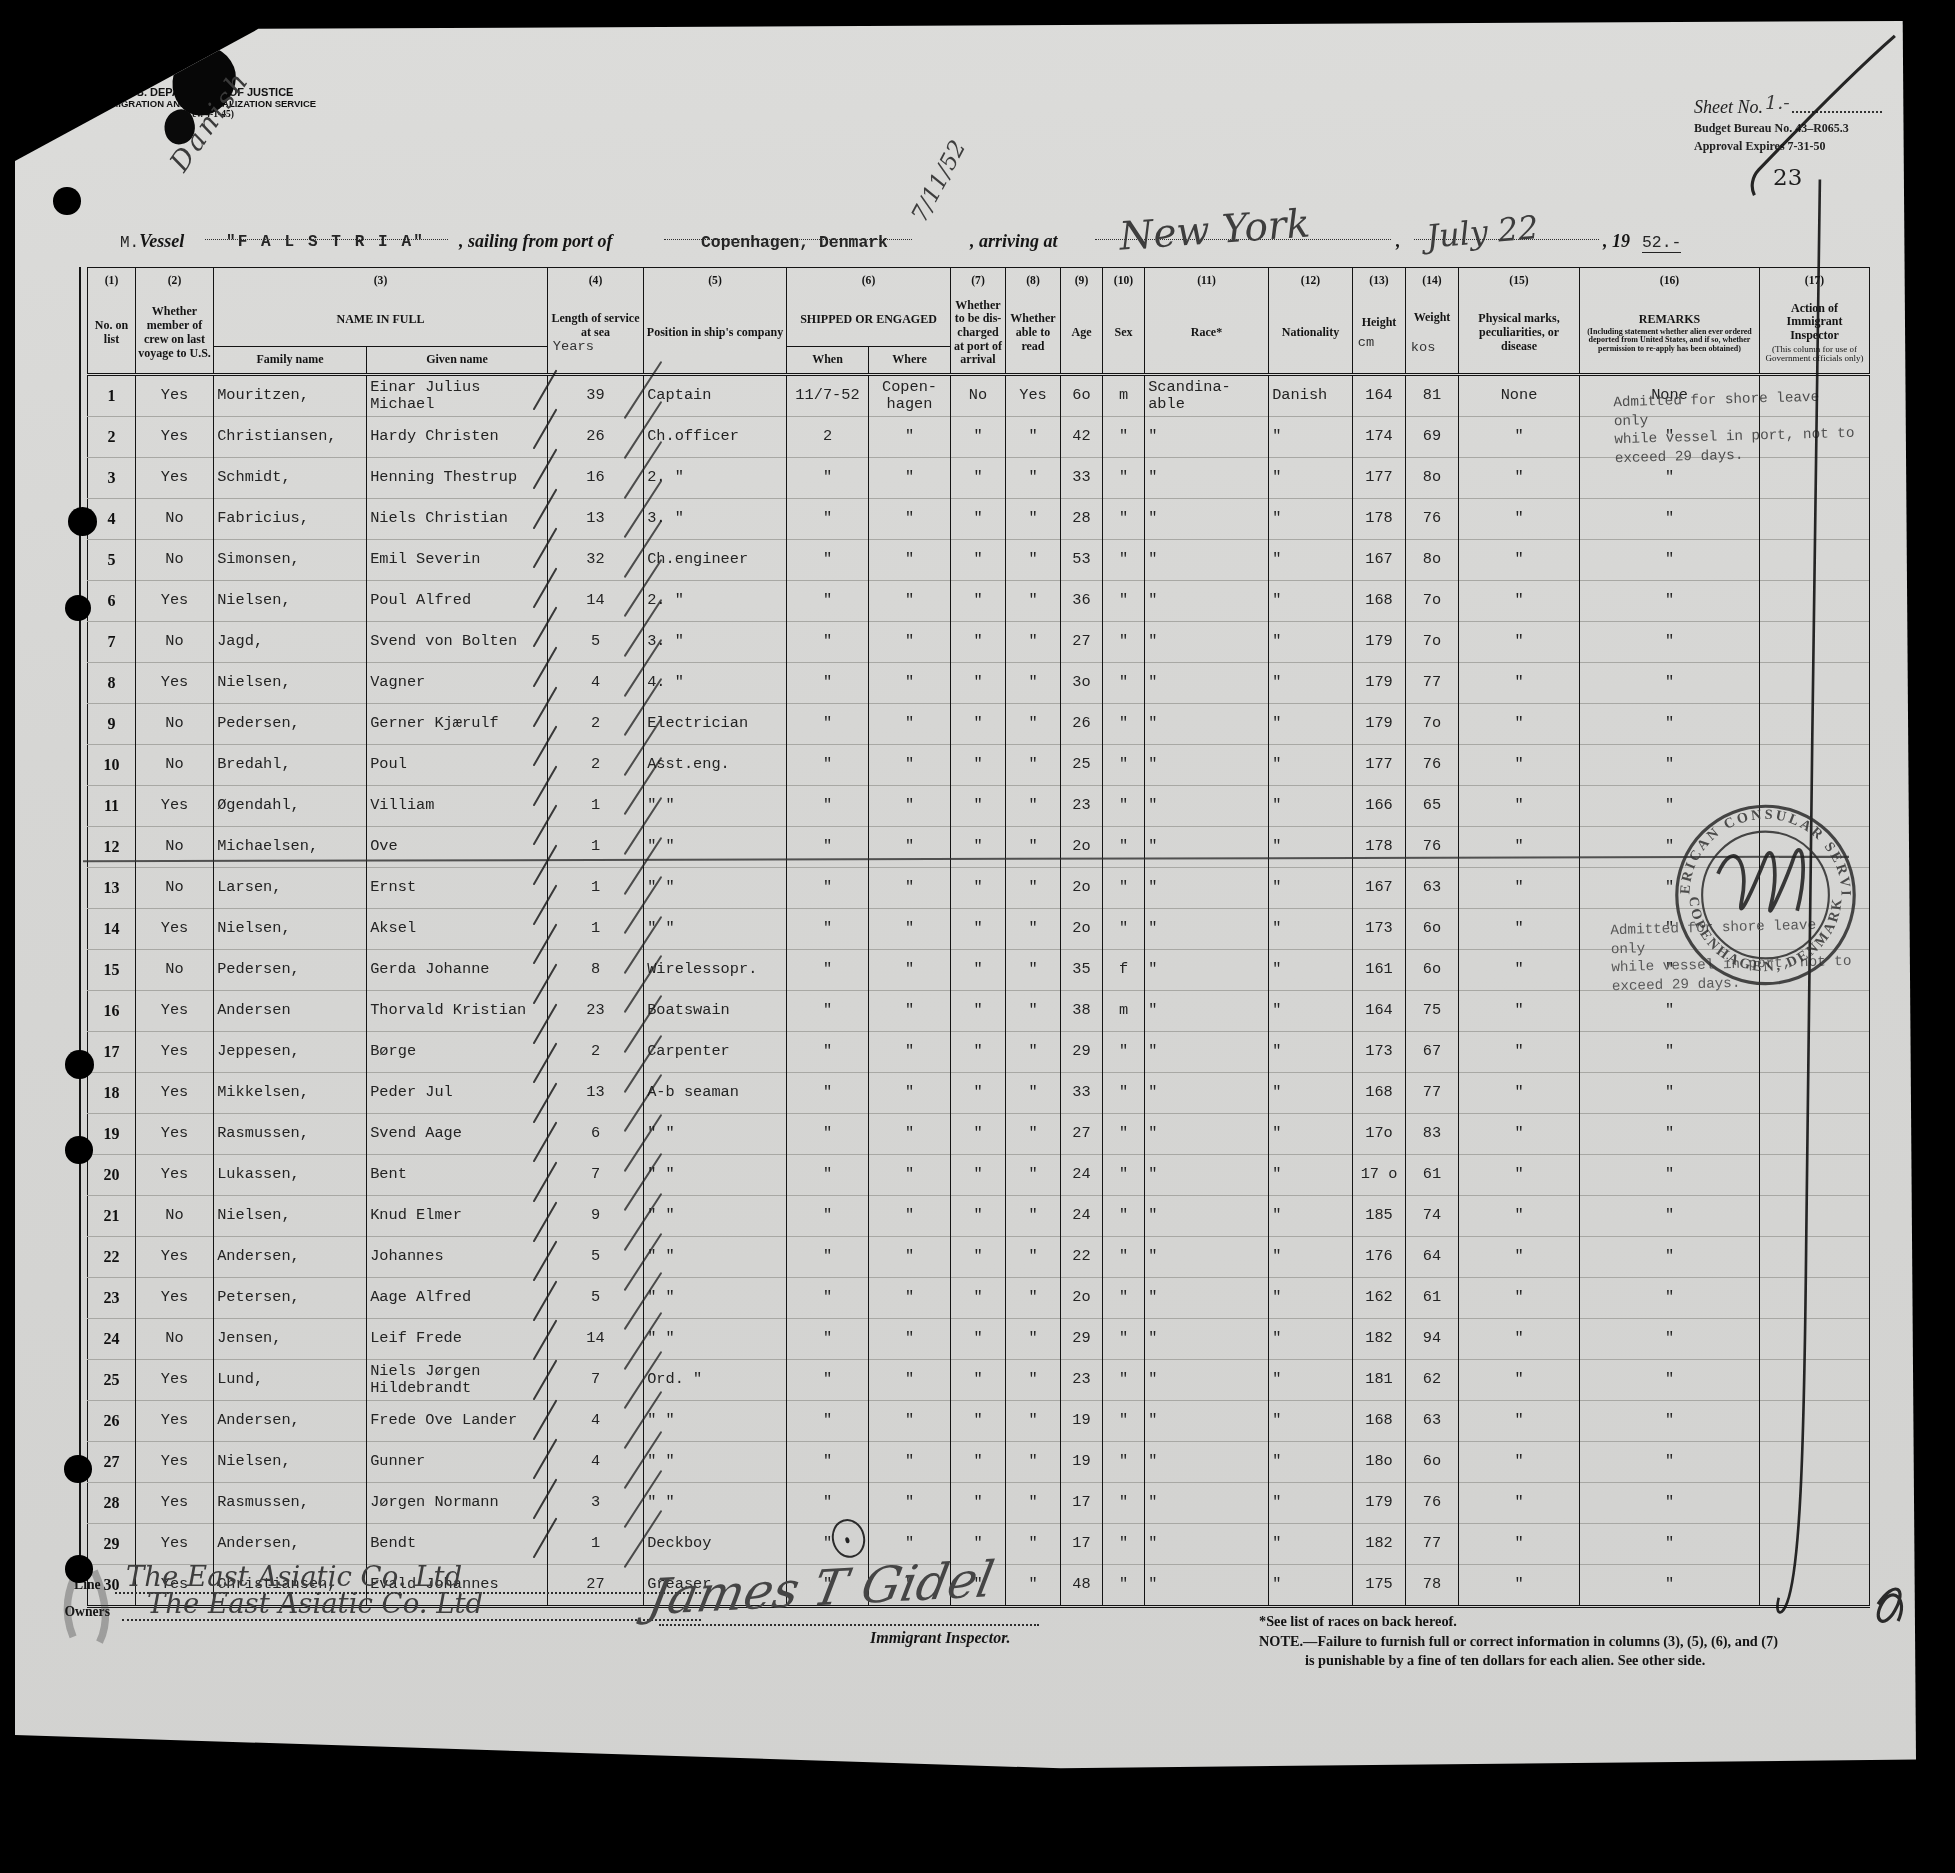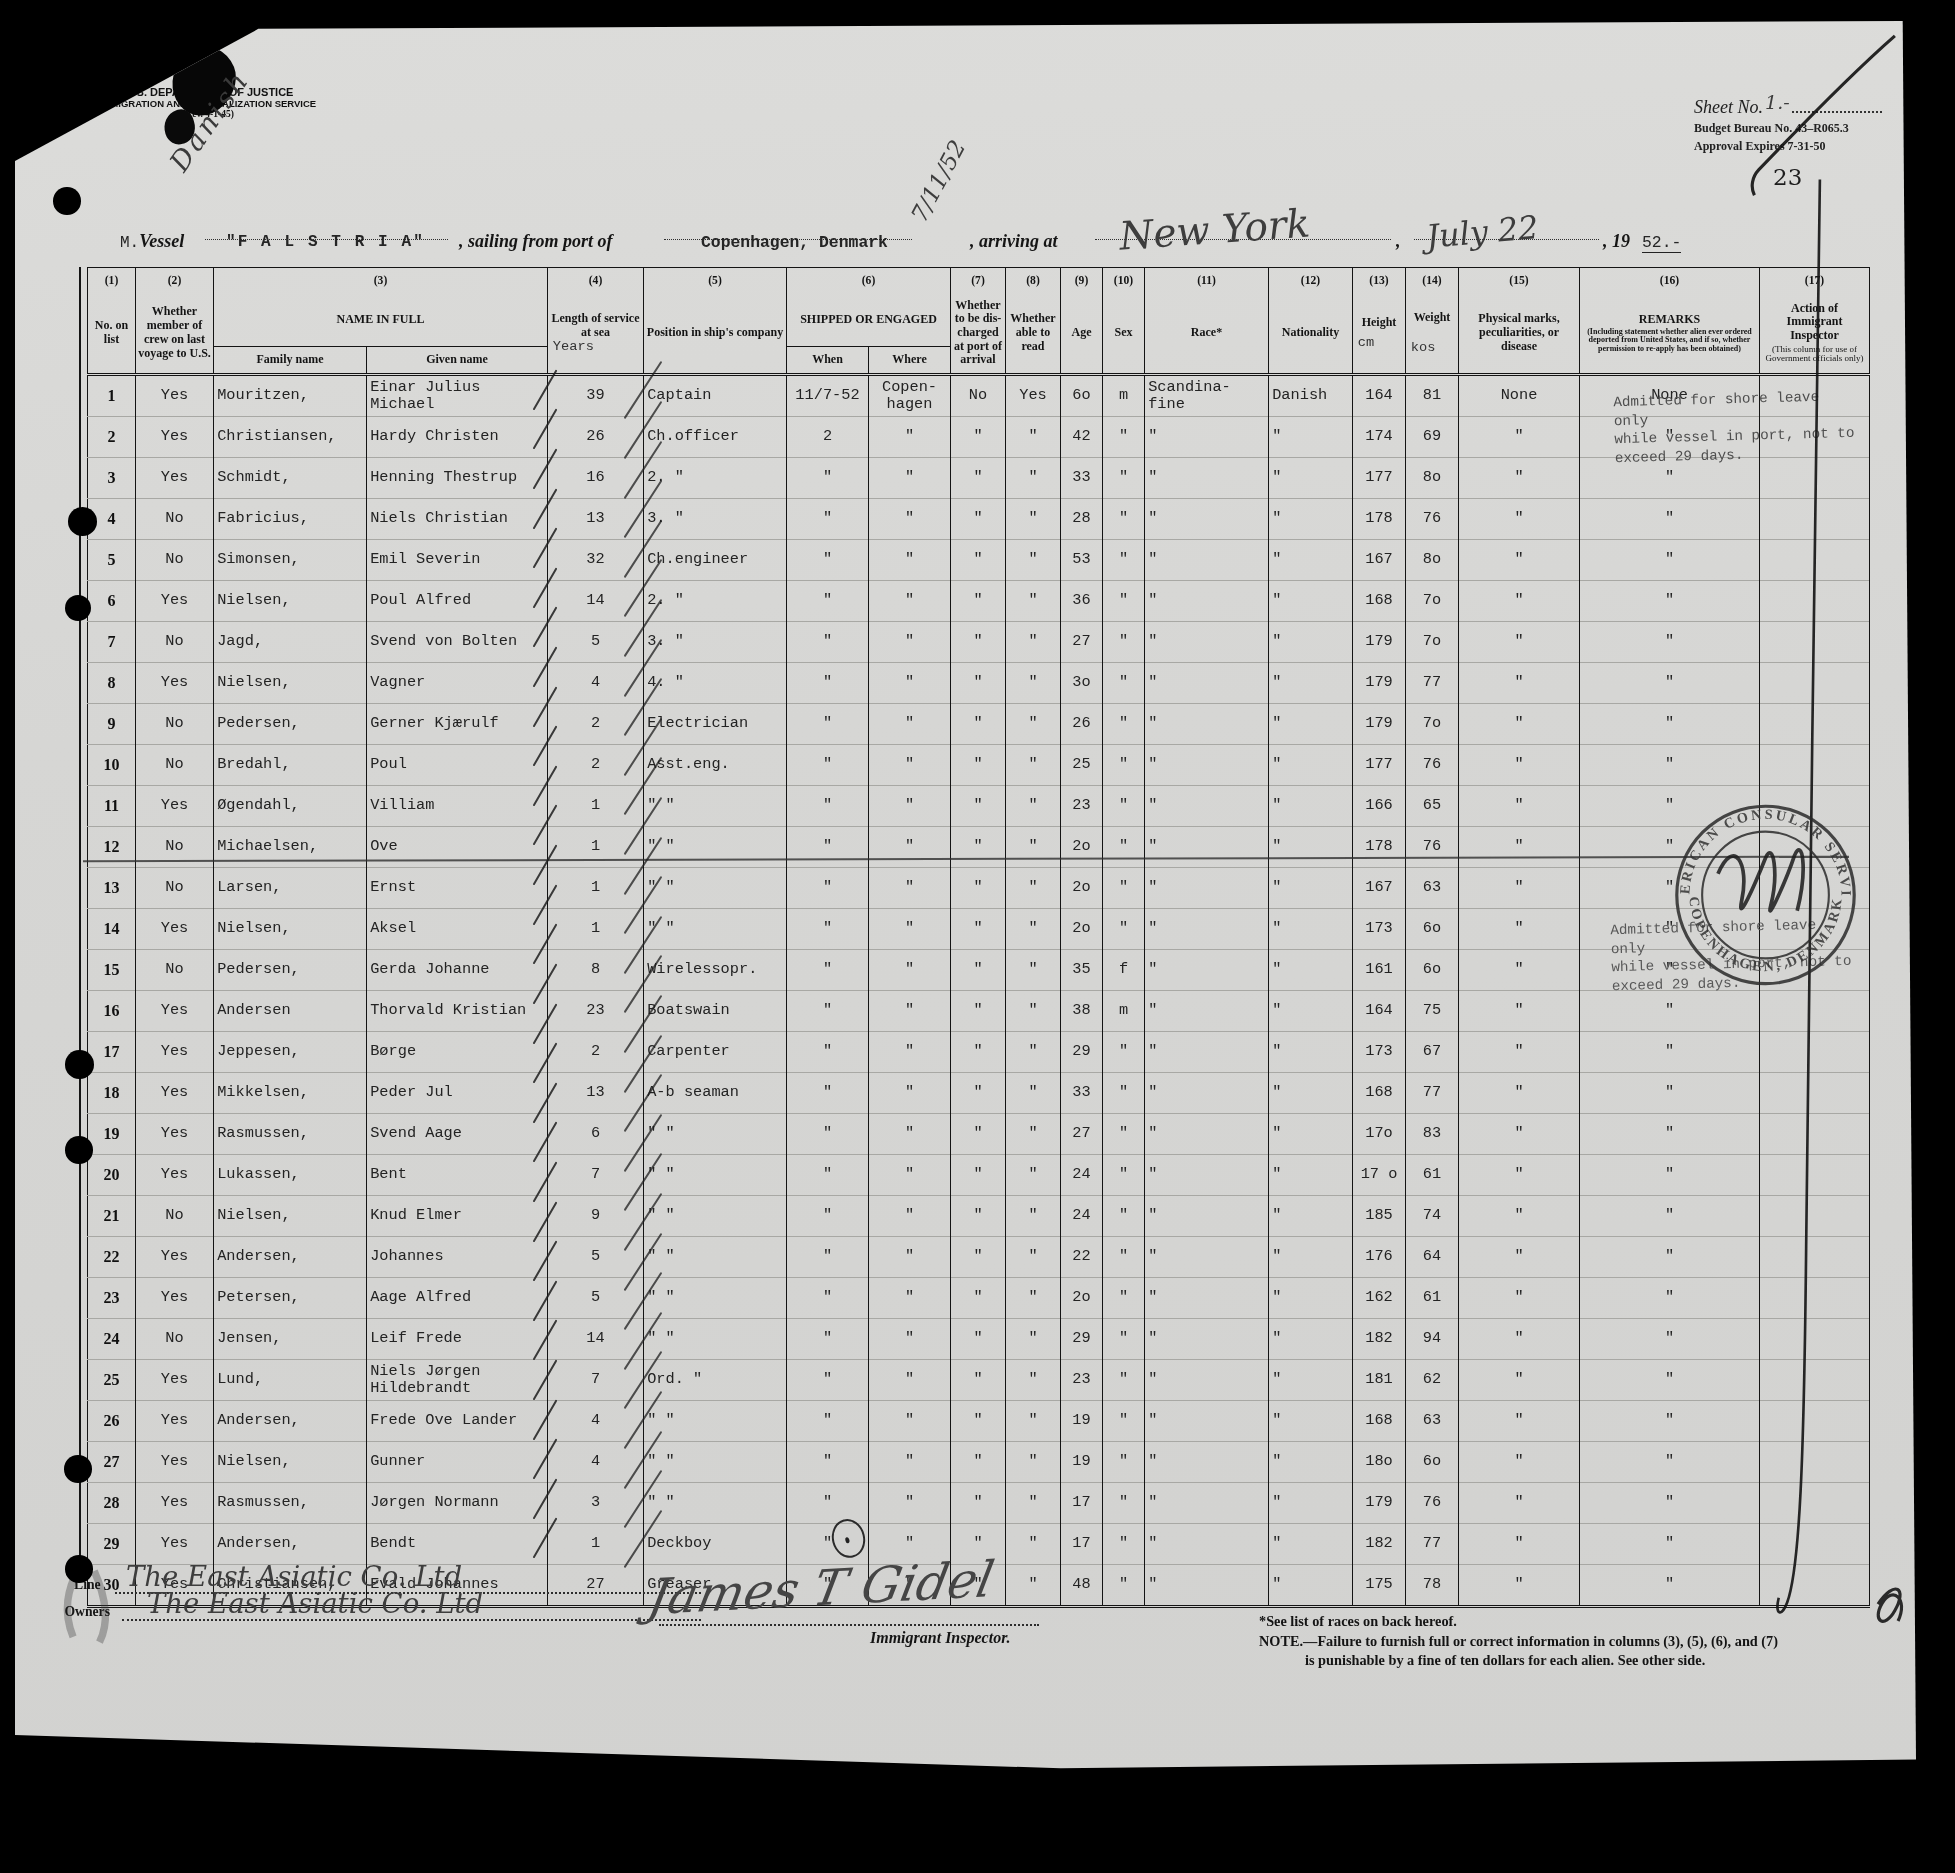--- a/index.html
+++ b/index.html
@@ -235,21 +235,21 @@
             <td class="c-left">Mouritzen,</td>
             <td class="c-left">Einar Julius Michael</td>
             <td>39</td>
             <td class="c-left">Captain</td>
             <td>11/7-52</td>
             <td>Copen- hagen</td>
             <td>No</td>
             <td>Yes</td>
             <td>6o</td>
             <td>m</td>
-            <td class="c-left">Scandina- fine</td>
+            <td class="c-left">Scandina- able</td>
             <td class="c-left">Danish</td>
             <td>164</td>
             <td>81</td>
             <td>None</td>
             <td>None</td>
             <td class="c-act"></td>
           </tr>
           <tr>
             <td class="c-num">2</td>
             <td>Yes</td>

